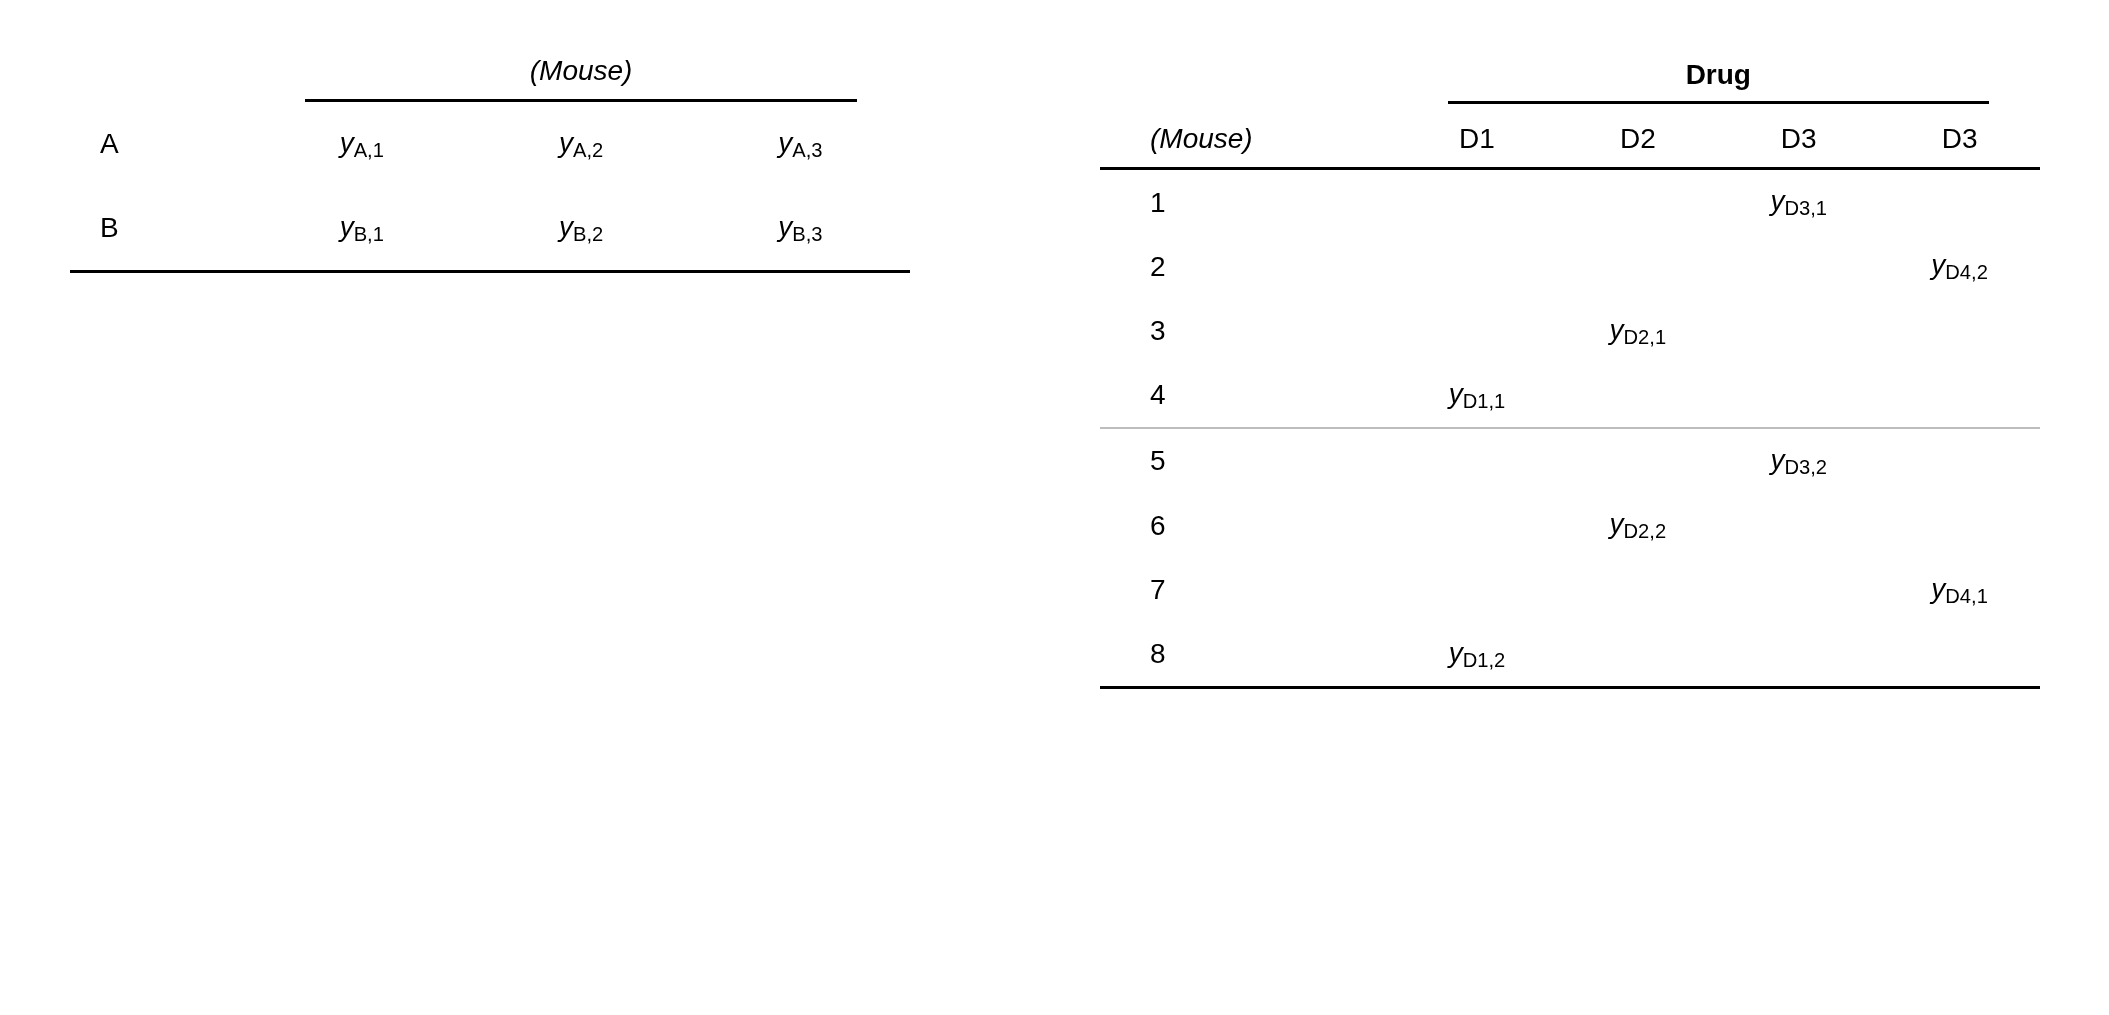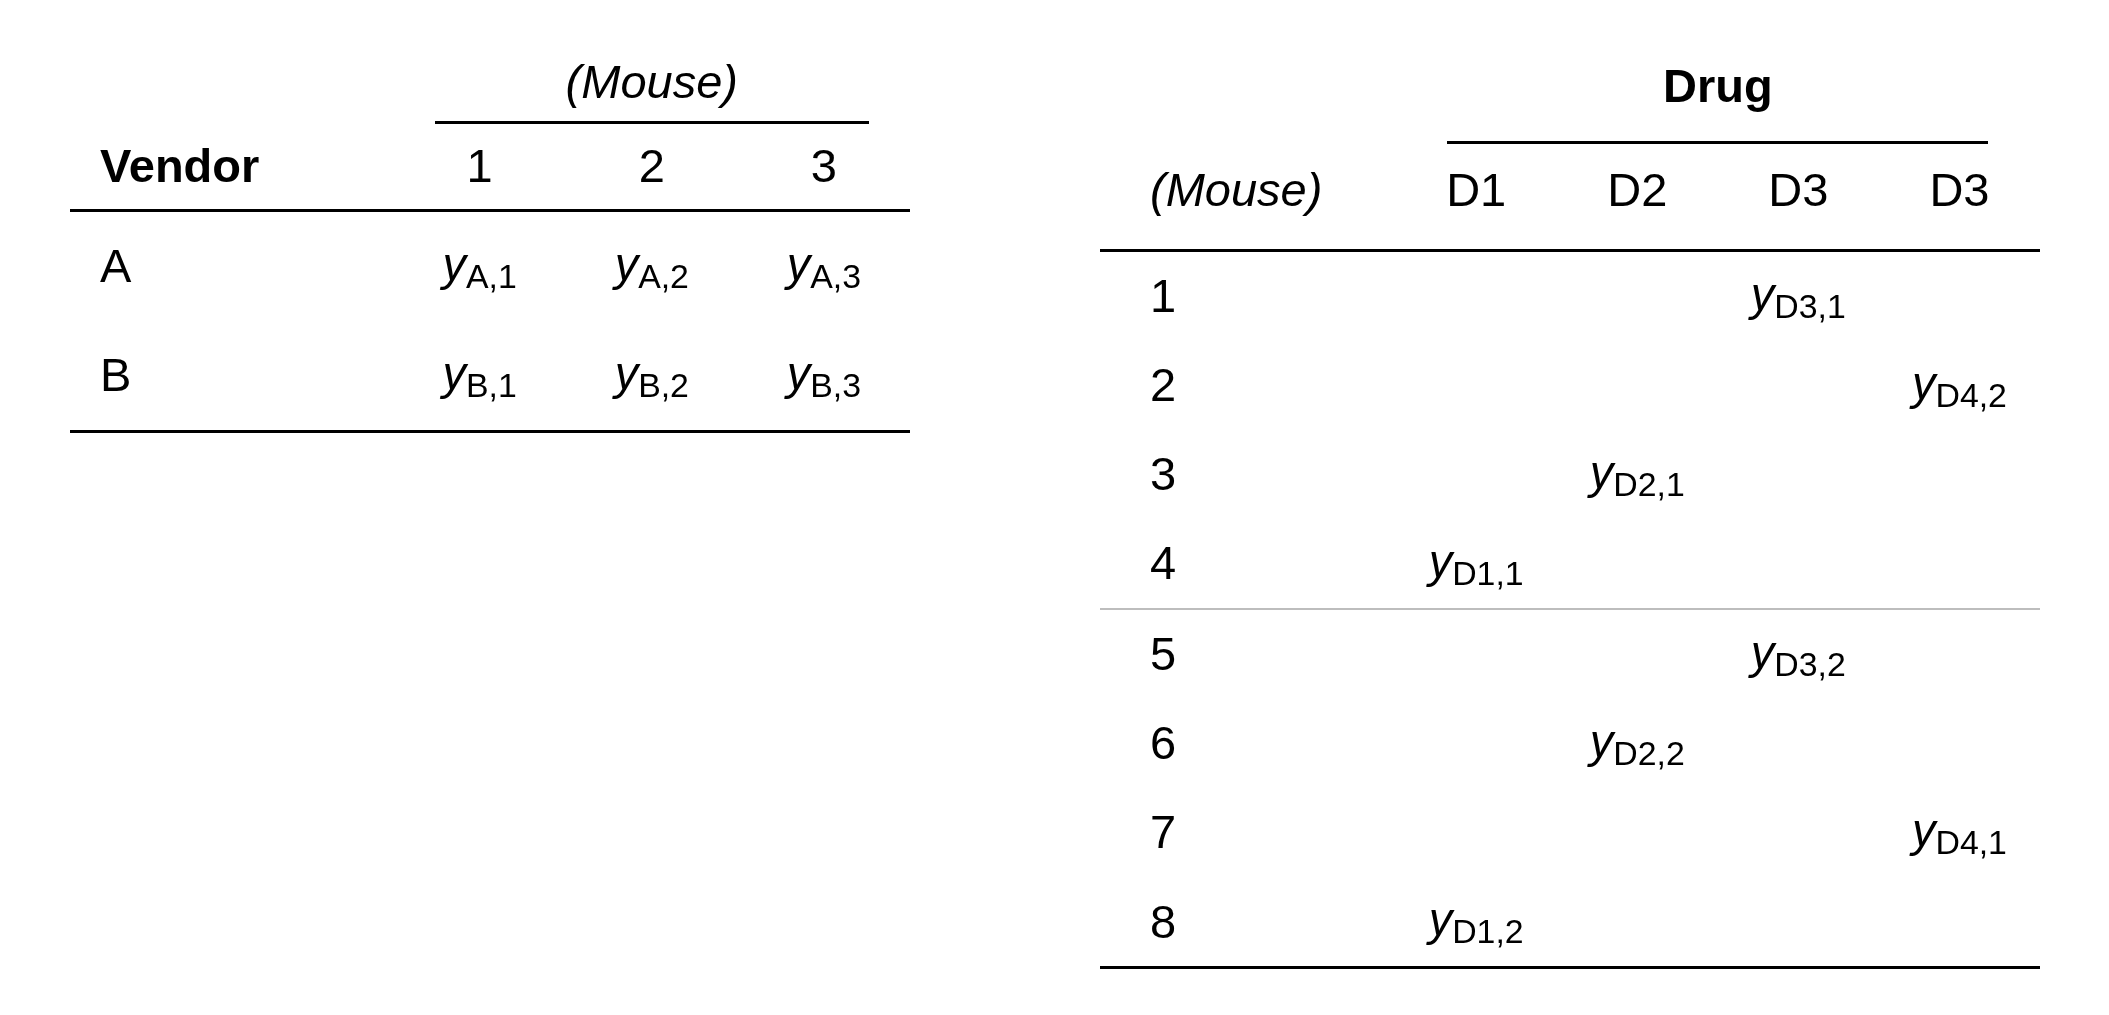--- a/index.html
+++ b/index.html
@@ -6,21 +6,21 @@
     margin: 0;
     padding: 0;
     background: #fff;
     color: #000;
     font-family: "Helvetica Neue", Helvetica, Arial, sans-serif;
   }
   .page {
     width: 1906px;
     height: 1015px;
     position: relative;
-    font-size: 47px;
+    font-size: 28px;
     line-height: 1.2;
   }
   .left-table {
     position: absolute;
     left: 70px;
     top: 40px;
     width: 840px;
   }
   .right-table {
     position: absolute;
@@ -76,21 +76,21 @@
   .left-col {
     text-align: left;
     padding-left: 30px;
   }
   .row-tall td {
     padding-top: 24px;
     padding-bottom: 24px;
   }
   .right-table td, .right-table th {
     padding-top: 18px;
-    padding-bottom: 30px;
+    padding-bottom: 12px;
   }
   .right-table .row-tight td {
     padding-top: 14px;
     padding-bottom: 14px;
   }
   .right-table .mouse-col {
     text-align: left;
     padding-left: 50px;
   }
 </style>
@@ -98,26 +98,20 @@
 <body>
 
 <div class="page">
 
   <div class="left-table">
     <table>
       <tbody>
           <tr>
         <td></td>
         <td colspan="3" class="italic spanner">(Mouse)</td>
-      </tr>
-      <tr class="rule-bottom">
-        <td class="bold left-col">Vendor</td>
-        <td>1</td>
-        <td>2</td>
-        <td>3</td>
       </tr>
       <tr class="row-tall">
         <td class="left-col">A</td>
         <td class="math"><span class="mvar">y</span><span class="msub">A,1</span></td>
         <td class="math"><span class="mvar">y</span><span class="msub">A,2</span></td>
         <td class="math"><span class="mvar">y</span><span class="msub">A,3</span></td>
       </tr>
       <tr class="row-tall rule-bottom">
         <td class="left-col">B</td>
         <td class="math"><span class="mvar">y</span><span class="msub">B,1</span></td>

